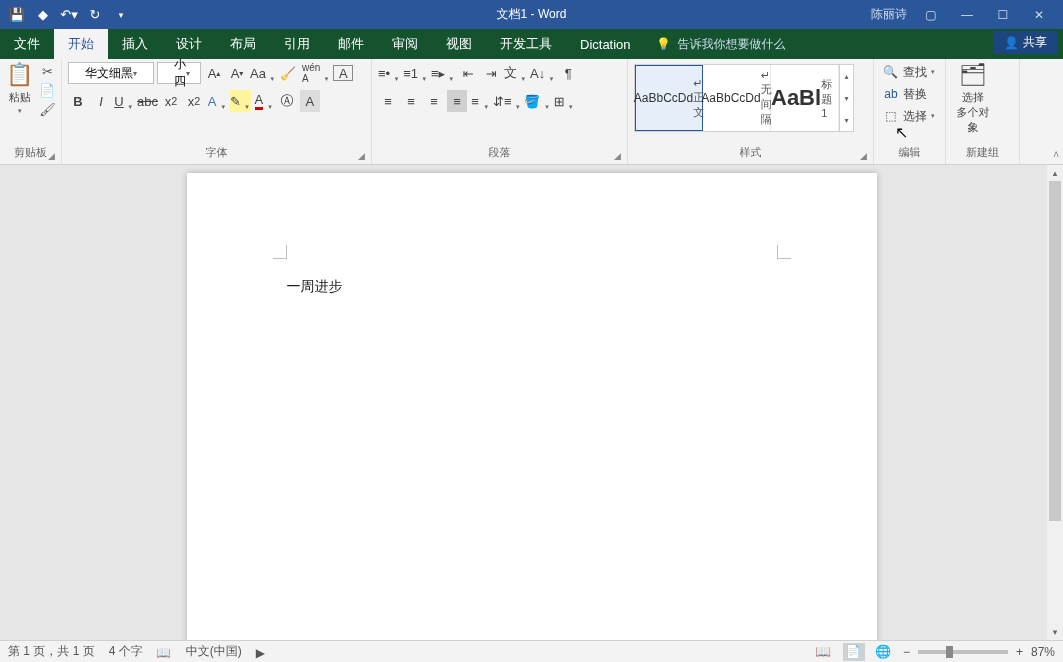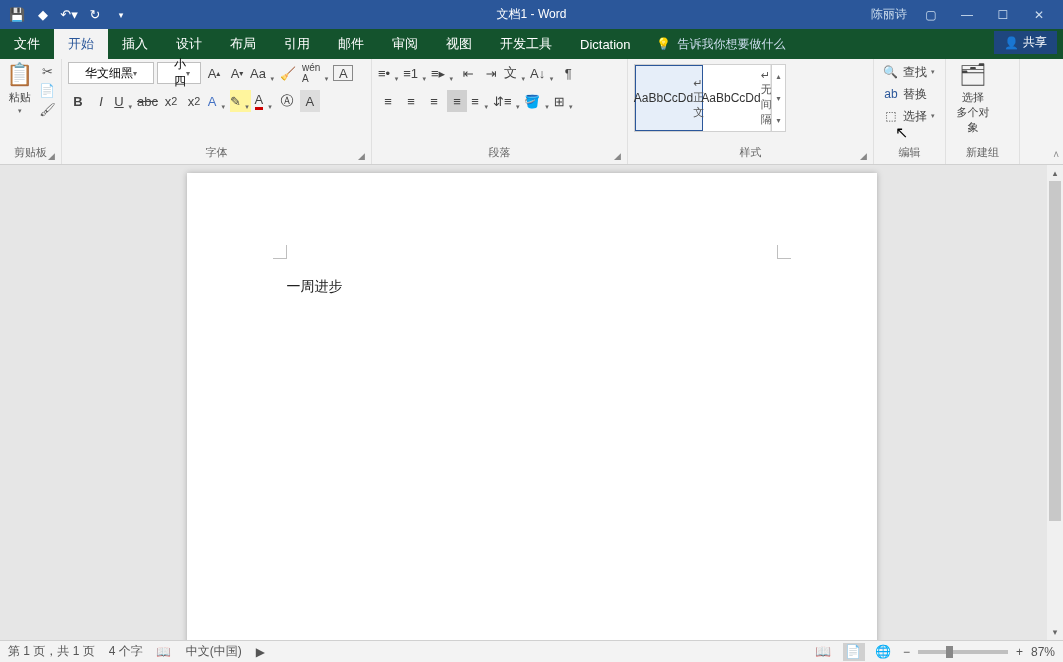--- a/index.html
+++ b/index.html
@@ -60,21 +60,21 @@
 .corner.tr { top: 72px; right: 86px; border-bottom: 1px solid #bfbfbf; border-left: 1px solid #bfbfbf; }
 .doc-text { position: absolute; top: 102px; left: 100px; font-size: 14px; color: #222; font-family: "SimSun", serif; }
 .cursor-blink { display: inline-block; width: 1px; height: 16px; }
 .mouse-cursor { position: absolute; top: 123px; left: 895px; font-size: 16px; color: #000; pointer-events: none; z-index: 50; }
 
 .scrollbar-v { position: absolute; right: 0; top: 165px; bottom: 22px; width: 16px; background: #f0f0f0; }
 .scrollbar-v .thumb { position: absolute; left: 2px; right: 2px; top: 16px; height: 340px; background: #c8c8c8; }
 .scrollbar-v .sbtn { position: absolute; left: 0; right: 0; height: 16px; display: flex; align-items: center; justify-content: center; font-size: 9px; color: #666; cursor: pointer; }
 
 .statusbar { position: absolute; bottom: 0; left: 0; right: 0; height: 22px; background: #f3f3f3; border-top: 1px solid #d0d0d0; display: flex; align-items: center; font-size: 12px; color: #555; padding: 0 8px; }
-.statusbar .sb-left { display: flex; gap: 14px; align-items: center; }
+.statusbar .sb-left { display: flex; gap: 14px; align-items: flex-end; }
 .statusbar .sb-right { margin-left: auto; display: flex; align-items: center; gap: 8px; }
 .view-btn { width: 22px; height: 18px; display: flex; align-items: center; justify-content: center; font-size: 13px; color: #555; cursor: pointer; }
 .view-btn.active { background: #d0d0d0; }
 .zoom-slider { width: 90px; height: 4px; background: #c0c0c0; position: relative; }
 .zoom-slider .zthumb { position: absolute; top: -4px; left: 28px; width: 7px; height: 12px; background: #888; }
 </style>
 </head>
 <body>
 
 <div class="titlebar">
@@ -225,20 +225,24 @@
     <div class="group-body" style="padding-top:2px;">
       <div class="styles-gallery">
         <div class="style-item selected">
           <div class="preview">AaBbCcDd</div>
           <div class="name">↵ 正文</div>
         </div>
         <div class="style-item">
           <div class="preview">AaBbCcDd</div>
           <div class="name">↵ 无间隔</div>
         </div>
+        <div class="style-item">
+          <div class="preview" style="font-size:22px;font-weight:bold;">AaBl</div>
+          <div class="name">标题 1</div>
+        </div>
         <div class="styles-more">
           <div>▴</div>
           <div>▾</div>
           <div>▾</div>
         </div>
       </div>
     </div>
     <div class="group-label">
       <span>样式</span>
       <span class="launcher">◢</span>

